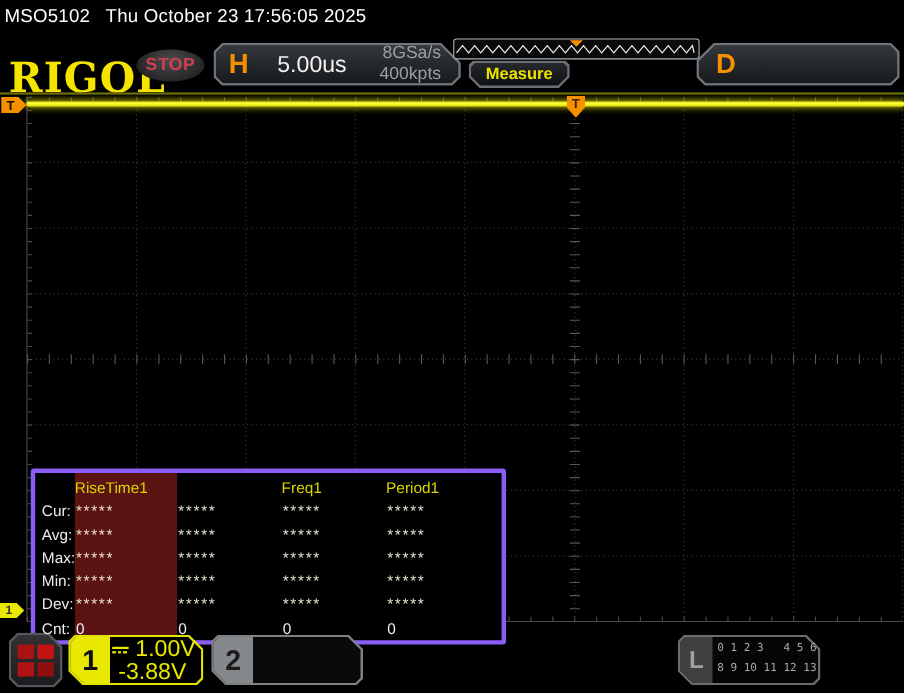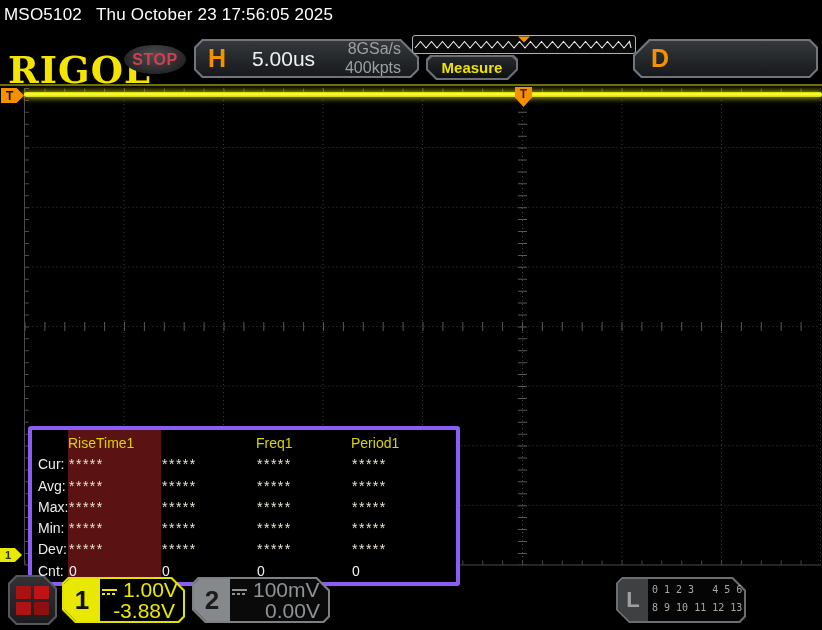--- a/index.html
+++ b/index.html
@@ -91,21 +91,21 @@
   #menu-grid i:nth-child(3){background:#b01313;}
   #menu-grid i:nth-child(4){background:#8d0f0f;}
 
   .ch-box{height:46px;}
   .ch-clip{clip-path:polygon(6px 0,calc(100% - 13px) 0,100% 13px,100% calc(100% - 6px),calc(100% - 6px) 100%,13px 100%,0 calc(100% - 13px),0 6px);}
   .ch-clip-in{clip-path:polygon(5px 0,calc(100% - 12px) 0,100% 12px,100% calc(100% - 5px),calc(100% - 5px) 100%,12px 100%,0 calc(100% - 12px),0 5px);}
   .ch-tab{position:absolute;left:2px;top:2px;bottom:2px;width:36px;display:flex;align-items:center;justify-content:center;
      font-weight:bold;font-size:26px;
      clip-path:polygon(5px 0,100% 0,100% 100%,12px 100%,0 calc(100% - 12px),0 5px);}
   .ch-text{position:absolute;left:40px;top:2px;right:4px;bottom:2px;font-size:21px;line-height:21px;}
-  .ch-line2{text-align:right;padding-right:6px;}
+  .ch-line2{text-align:center;padding-right:6px;}
   .dc-icon{display:inline-block;width:15px;margin-right:6px;vertical-align:2px;}
   .dc-icon .s{display:block;height:2px;background:currentColor;}
   .dc-icon .d{display:block;height:2px;margin-top:2px;
      background:repeating-linear-gradient(90deg,currentColor 0 3px,transparent 3px 5px);}
 
   #ch1-box{left:62px;top:577px;width:123px;background:#e2e200;}
   #ch1-box .bev-in{background:#000;}
   #ch1-box .ch-tab{background:#e8e800;color:#111;}
   #ch1-box .ch-text{color:#e8e800;}
 
@@ -267,24 +267,20 @@
     <div class="ch-tab">1</div>
     <div class="ch-text">
       <div><span class="dc-icon"><span class="s"></span><span class="d"></span></span><span>1.00V</span></div>
       <div class="ch-line2">-3.88V</div>
     </div>
   </div>
 
   <div class="abs bev ch-box ch-clip" id="ch2-box">
     <div class="bev-in ch-clip-in"></div>
     <div class="ch-tab">2</div>
-    <div class="ch-text">
-      <div><span class="dc-icon"><span class="s"></span><span class="d"></span></span><span>100mV</span></div>
-      <div class="ch-line2">0.00V</div>
-    </div>
   </div>
 
   <div class="abs bev ch-box ch-clip" id="la-box">
     <div class="bev-in ch-clip-in"></div>
     <div class="ch-tab">L</div>
     <div id="la-text"><span>0 1 2 3   4 5 6 7</span><br><span>8 9 10 11 12 13 14 15</span></div>
   </div>
 
 </div>
 

